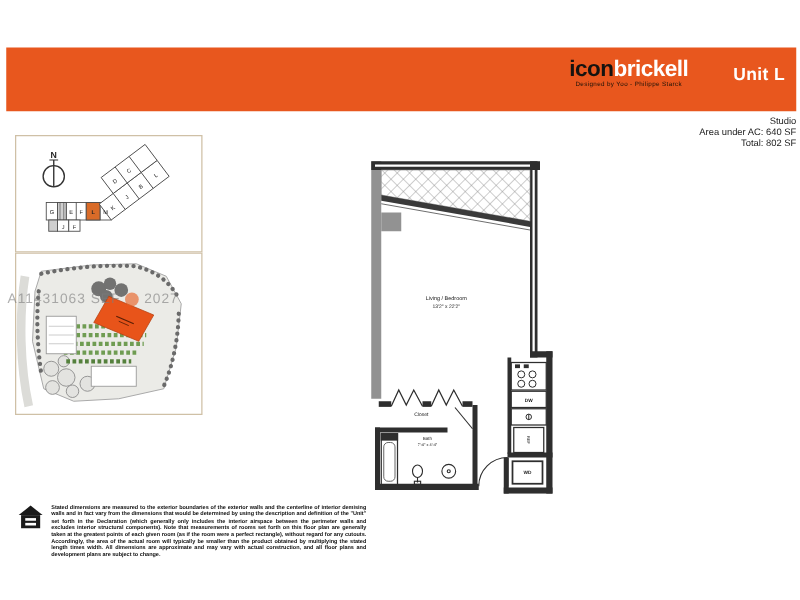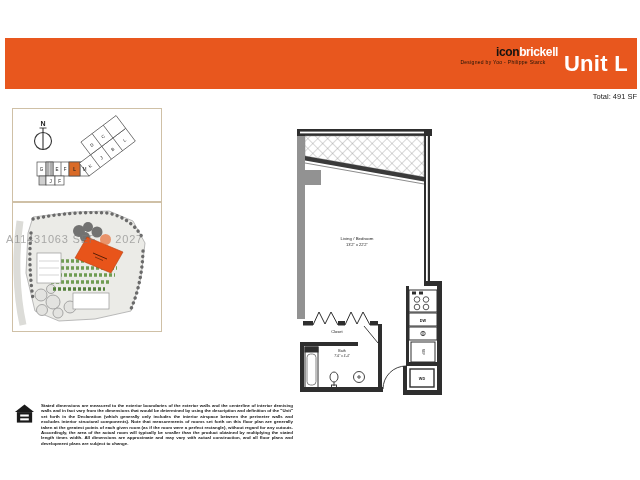--- a/index.html
+++ b/index.html
@@ -8,26 +8,26 @@
     background:#ffffff;font-family:"Liberation Sans", sans-serif;
   }
   .abs{position:absolute;}
   
   .header-bar{
     left:5px;top:38px;width:632px;height:51px;background:#E8571E;
   }
   .brand{
     position:absolute;left:443px;top:8px;width:110px;text-align:center;line-height:1;
   }
-  .brand .word{font-size:12px;font-weight:800;letter-spacing:-0.4px;white-space:nowrap;text-align:right;}
+  .brand .word{font-size:18px;font-weight:800;letter-spacing:-0.4px;white-space:nowrap;}
   .brand .p1{color:#151310;}
   .brand .p2{color:#ffffff;}
   .brand .tagline{font-size:5px;color:#1a1208;margin-top:2px;letter-spacing:.3px;white-space:nowrap;}
   .unit-title{
-    position:absolute;right:9px;top:13px;font-size:22px;font-weight:800;color:#ffffff;letter-spacing:.3px;
+    position:absolute;right:9px;top:13px;font-size:14px;font-weight:800;color:#ffffff;letter-spacing:.3px;
   }
   
   .unit-stats{
     left:0;top:93px;width:637px;text-align:right;font-size:7.5px;line-height:8.8px;color:#1a1a1a;
   }
   
   .panel{background:#fff;border:1px solid #cfc0a6;}
   .key-plan-box{left:12px;top:108px;width:148px;height:92px;}
   .site-plan-box{left:12px;top:202px;width:148px;height:128px;}
   
@@ -55,21 +55,23 @@
 
 <div class="abs header-bar">
   <div class="brand">
     <div class="word"><span class="p1">icon</span><span class="p2">brickell</span></div>
     <div class="tagline">Designed by Yoo - Philippe Starck</div>
   </div>
   <div class="unit-title">Unit L</div>
 </div>
 
 <div class="abs unit-stats">
-  <div>Total: 491 SF</div>
+  <div>Studio</div>
+  <div>Area under AC: 640 SF</div>
+  <div>Total: 802 SF</div>
 </div>
 
 <div class="abs panel key-plan-box">
   <svg width="146" height="90" viewBox="0 0 146 90">
 
     <g stroke="#333" fill="none" stroke-width="1.1">
       <text x="30" y="17" font-size="7" text-anchor="middle" stroke="none" fill="#333" font-weight="bold">N</text>
       <circle cx="30" cy="32" r="8.5"></circle>
       <line x1="30" y1="19" x2="30" y2="40.5"></line>
       <line x1="26.5" y1="19" x2="33.5" y2="19" stroke-width="0.9"></line>

